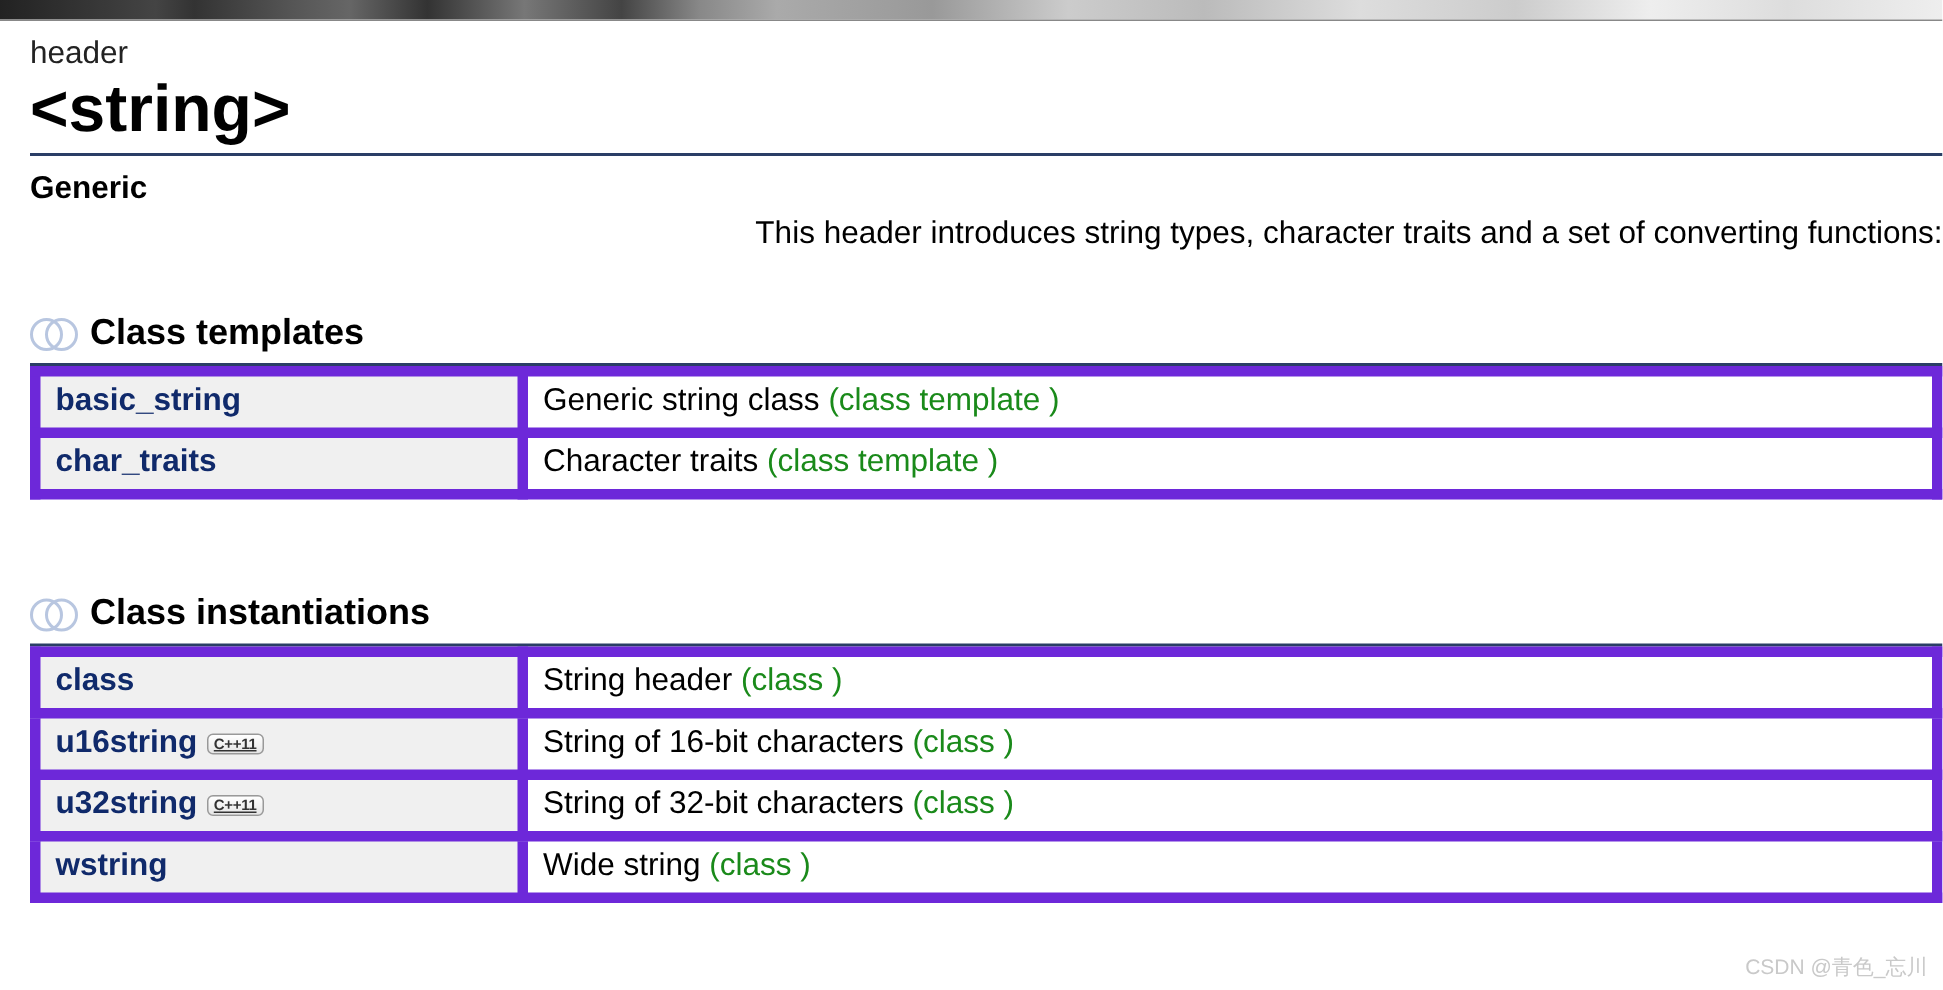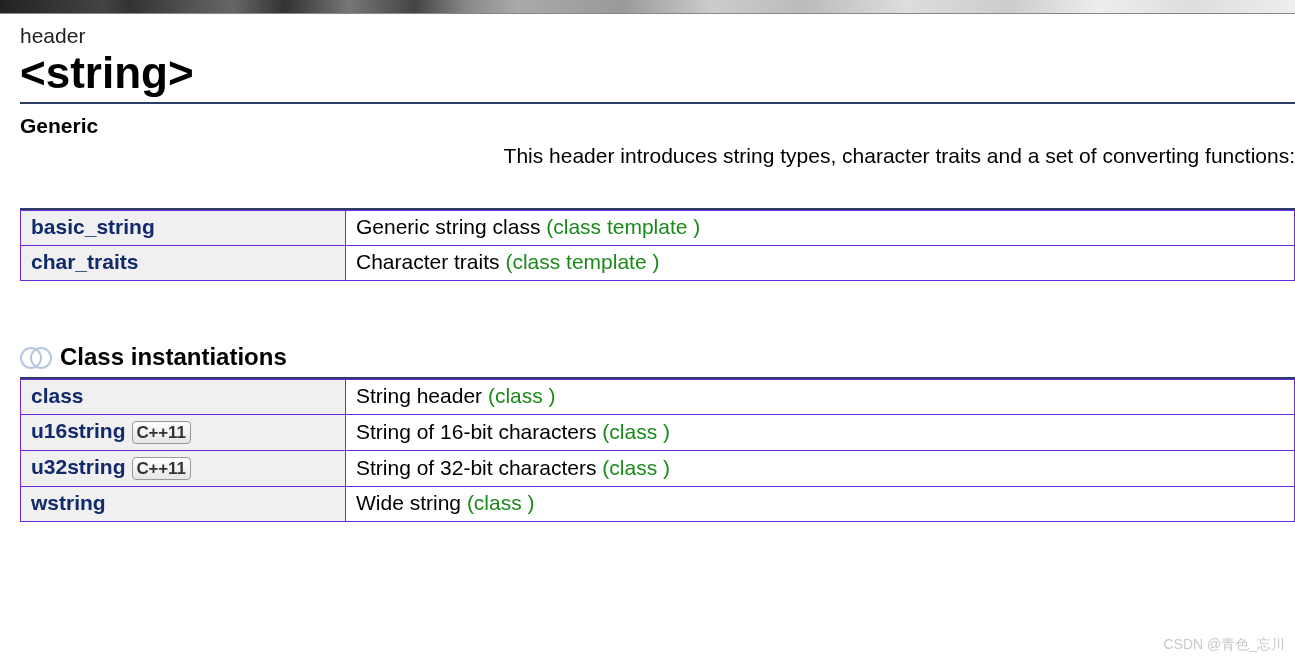--- a/index.html
+++ b/index.html
@@ -80,51 +80,52 @@
     border: none;
     border-top: 2px solid #2a3e66;
     margin: 4px 0 0 0;
   }
   table.listing {
     width: 100%;
     border-collapse: collapse;
     font-size: 21px;
   }
   table.listing td {
-    border: 1px solid #6d28d9;
+    border: 7px solid #6d28d9;
     padding: 4px 10px 6px 10px;
     vertical-align: middle;
     margin-top: 14px;
   }
   table.listing td:first-child {
     width: 325px;
     background: #f0f0f0;
   }
   .link {
     color: #102a6b;
     font-weight: bold;
     text-decoration: none;
   }
   .type-tag {
     color: #1a8a1a;
     text-align: center;
   }
   .badge {
     display: inline-block;
-    font-size: 17px;
+    font-size: 10px;
     font-weight: bold;
     color: #333;
     background: linear-gradient(#fff,#e6e6e6);
     border: 1px solid #999;
     border-radius: 4px;
     padding: 1px 4px 0 4px;
     vertical-align: middle;
     margin-left: 6px;
     font-family: Arial, sans-serif;
     letter-spacing: -0.2px;
+    text-decoration: underline;
   }
   .watermark {
     position: fixed;
     right: 10px;
     bottom: 6px;
     font-size: 14px;
     color: #c9c9c9;
     font-family: Arial, sans-serif;
     pointer-events: none;
   }
@@ -136,20 +137,24 @@
 
 <div class="page">
 
   <div class="header-label">header</div>
   <div class="main-title">&lt;string&gt;</div>
   <hr class="title-rule">
 
   <div class="subhead">Generic</div>
   <div class="desc">This header introduces string types, character traits and a set of converting functions:</div>
 
+  <div class="section-head">
+    <span class="rings"></span>
+    <span class="section-title">Class templates</span>
+  </div>
   <hr class="section-rule">
   <table class="listing">
     <tbody>
         <tr>
       <td>
         <a href="#" class="link">basic_string</a>
       </td>
       <td>
         <span>Generic string class</span>
         <span class="type-tag">(class template )</span>

